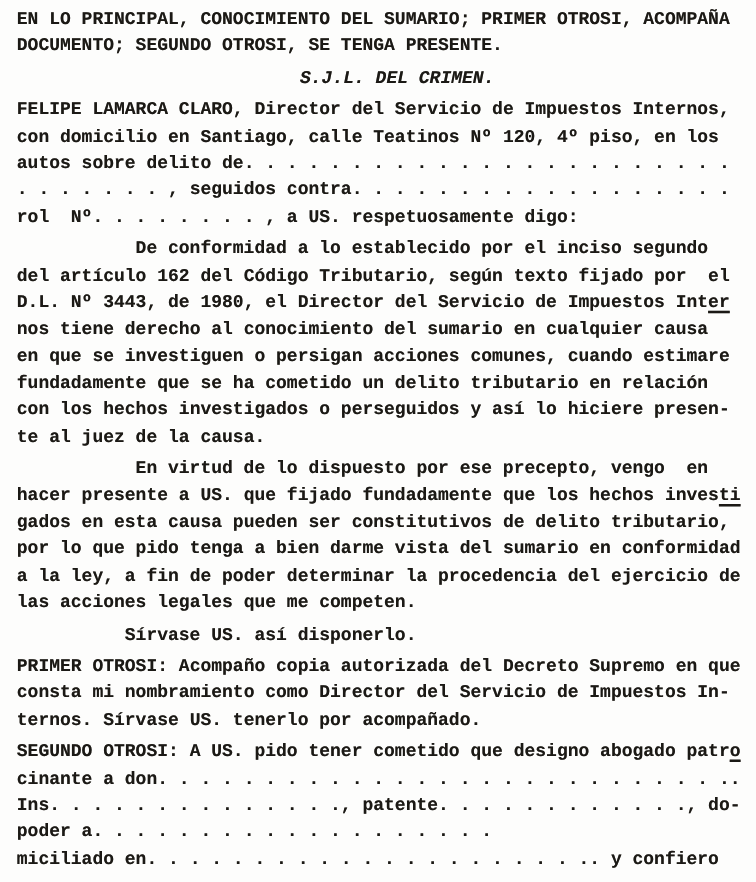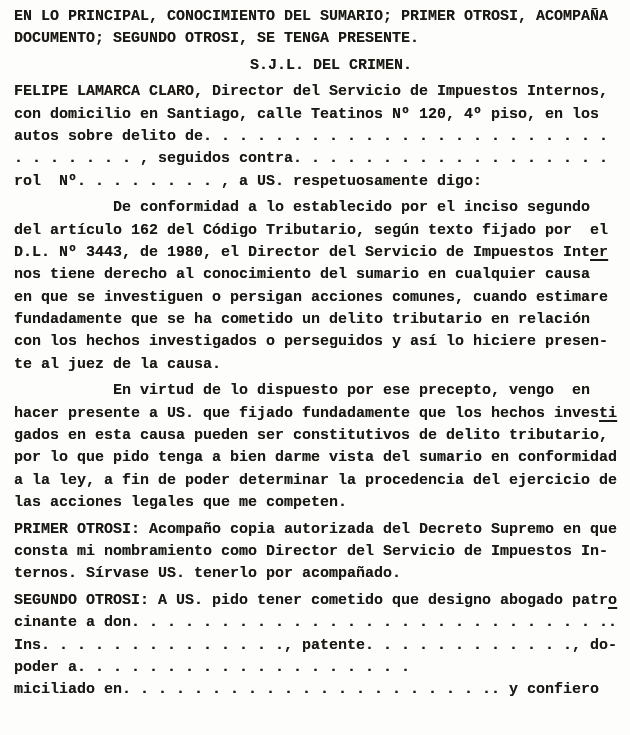--- a/index.html
+++ b/index.html
@@ -25,20 +25,21 @@
     text-shadow: 0 0 0.3px rgba(20,16,10,0.55);
   }
   .line {
     white-space: pre;
     height: 22.4px;
   }
   .para { margin-top: 4px; }
   .para:first-child { margin-top: 0; }
   .court-line {
     padding-left: 236px;
+    font-style: italic;
   }
   .indent-lg { padding-left: 99px; }   
   .indent-md { padding-left: 90px; }   
   .ul {
     text-decoration: underline;
     text-decoration-thickness: 1.5px;
     text-underline-offset: 3px;
   }
 </style>
 </head>
@@ -76,20 +77,23 @@
 
   <div class="para">
     <div class="line indent-lg">En virtud de lo dispuesto por ese precepto, vengo  en</div>
     <div class="line"><span>hacer presente a US. que fijado fundadamente que los hechos inves</span><span class="ul">ti</span></div>
     <div class="line">gados en esta causa pueden ser constitutivos de delito tributario,</div>
     <div class="line">por lo que pido tenga a bien darme vista del sumario en conformidad</div>
     <div class="line">a la ley, a fin de poder determinar la procedencia del ejercicio de</div>
     <div class="line">las acciones legales que me competen.</div>
   </div>
 
+  <div class="para">
+    <div class="line indent-md">Sírvase US. así disponerlo.</div>
+  </div>
 
   <div class="para">
     <div class="line">PRIMER OTROSI: Acompaño copia autorizada del Decreto Supremo en que</div>
     <div class="line">consta mi nombramiento como Director del Servicio de Impuestos In-</div>
     <div class="line">ternos. Sírvase US. tenerlo por acompañado.</div>
   </div>
 
   <div class="para">
     <div class="line"><span>SEGUNDO OTROSI: A US. pido tener cometido que designo abogado patr</span><span class="ul">o</span></div>
     <div class="line">cinante a don. . . . . . . . . . . . . . . . . . . . . . . . . . ..</div>

